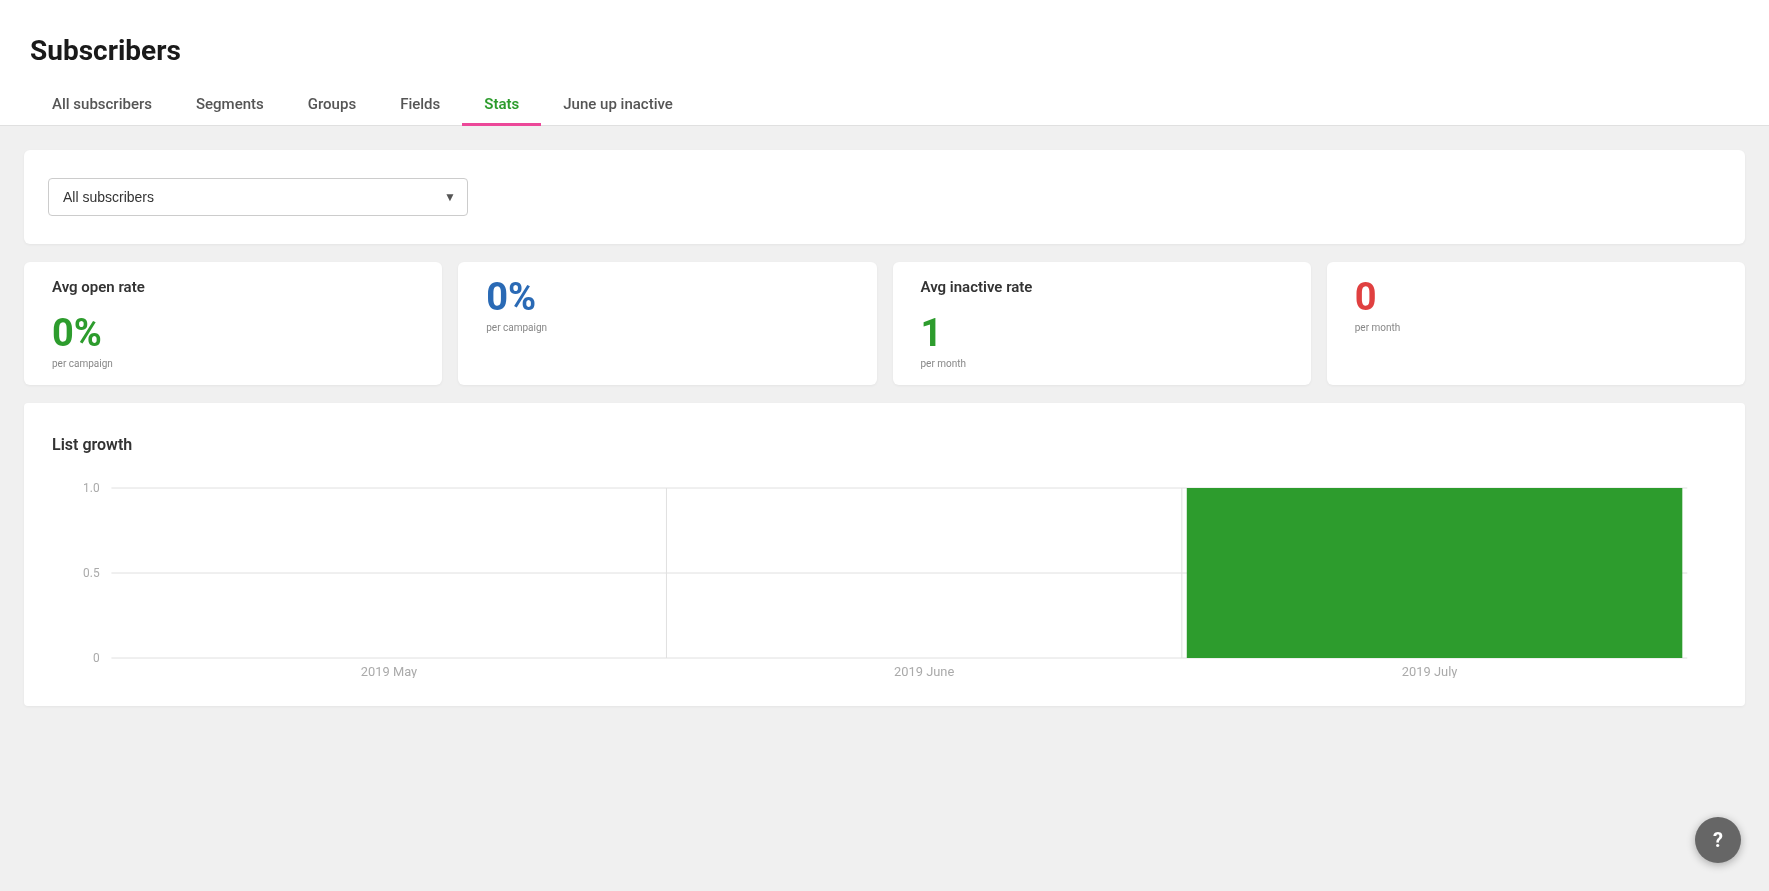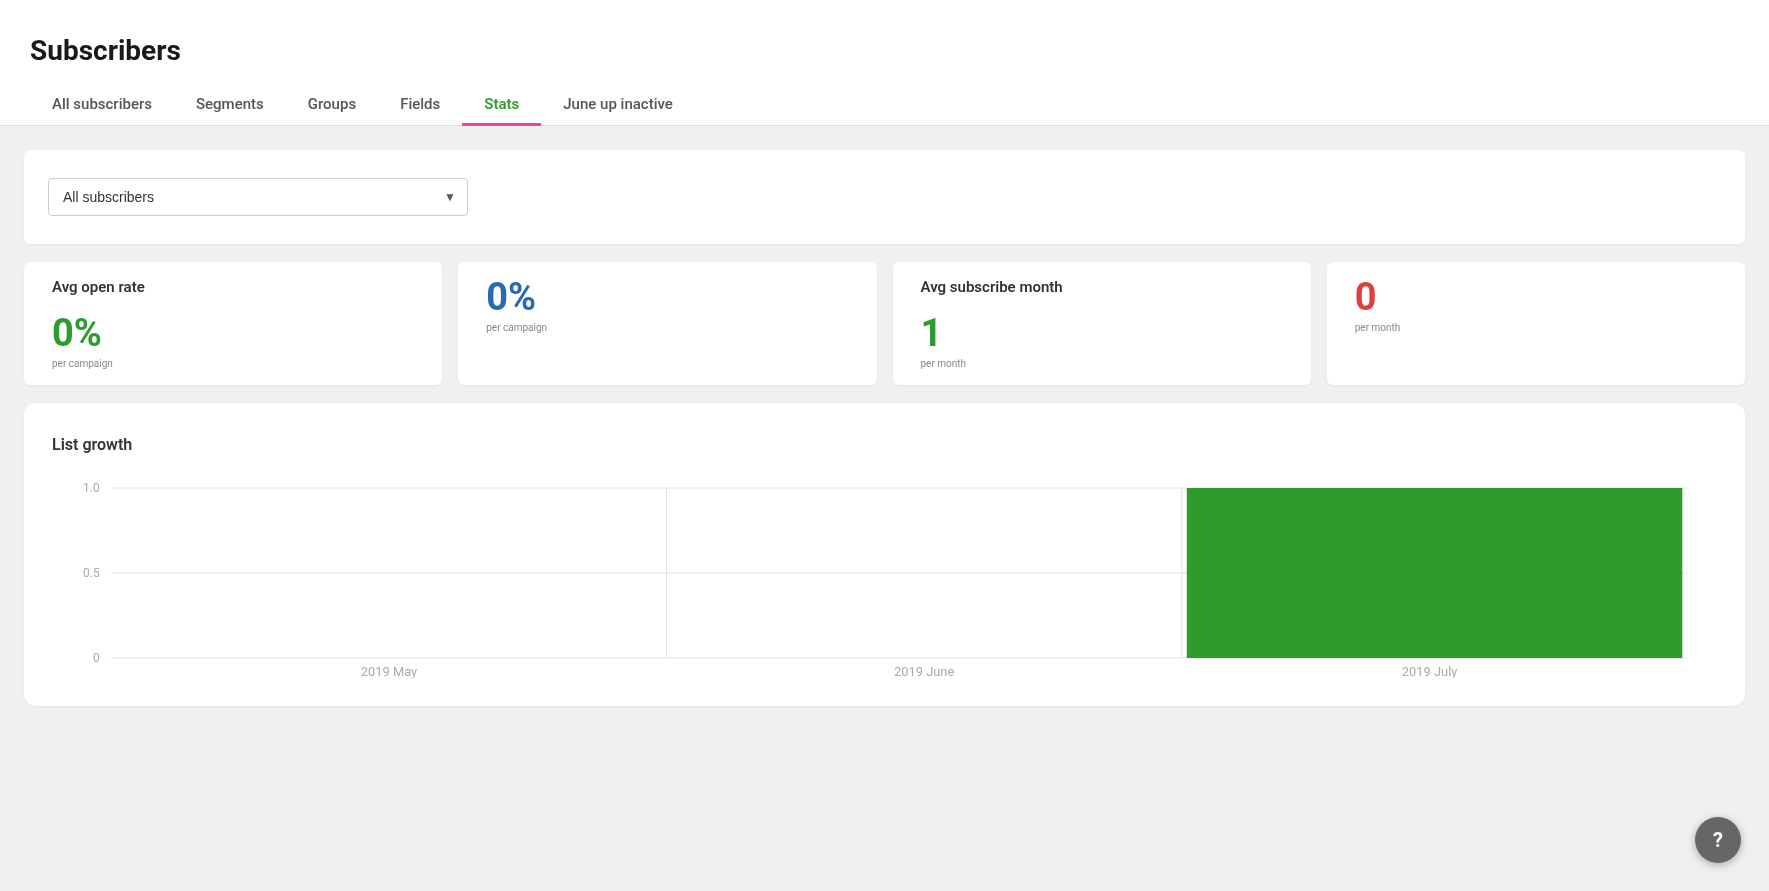--- a/index.html
+++ b/index.html
@@ -102,21 +102,21 @@
     }
     .stat-value.green { color: #2d9c2d; }
     .stat-value.blue { color: #2a6ab5; }
     .stat-value.red { color: #e04040; }
     .stat-sub {
       font-size: 10px;
       color: #888;
     }
     .chart-card {
       background: #fff;
-      border-radius: 12px;
+      border-radius: 4px;
       padding: 32px 28px 28px 28px;
       box-shadow: 0 1px 3px rgba(0,0,0,0.05);
     }
     .chart-title {
       font-size: 16px;
       font-weight: 600;
       color: #333;
       margin-bottom: 24px;
     }
     .chart-area {
@@ -176,21 +176,21 @@
     <div class="stat-card">
       <div class="stat-label">Avg open rate</div>
       <div class="stat-value green">0%</div>
       <div class="stat-sub">per campaign</div>
     </div>
     <div class="stat-card">
       <div class="stat-value blue">0%</div>
       <div class="stat-sub">per campaign</div>
     </div>
     <div class="stat-card">
-      <div class="stat-label">Avg subscribe month</div>
+      <div class="stat-label">Avg inactive rate</div>
       <div class="stat-value green">1</div>
       <div class="stat-sub">per month</div>
     </div>
     <div class="stat-card">
       <div class="stat-value red">0</div>
       <div class="stat-sub">per month</div>
     </div>
   </div>
 
   <div class="chart-card">

